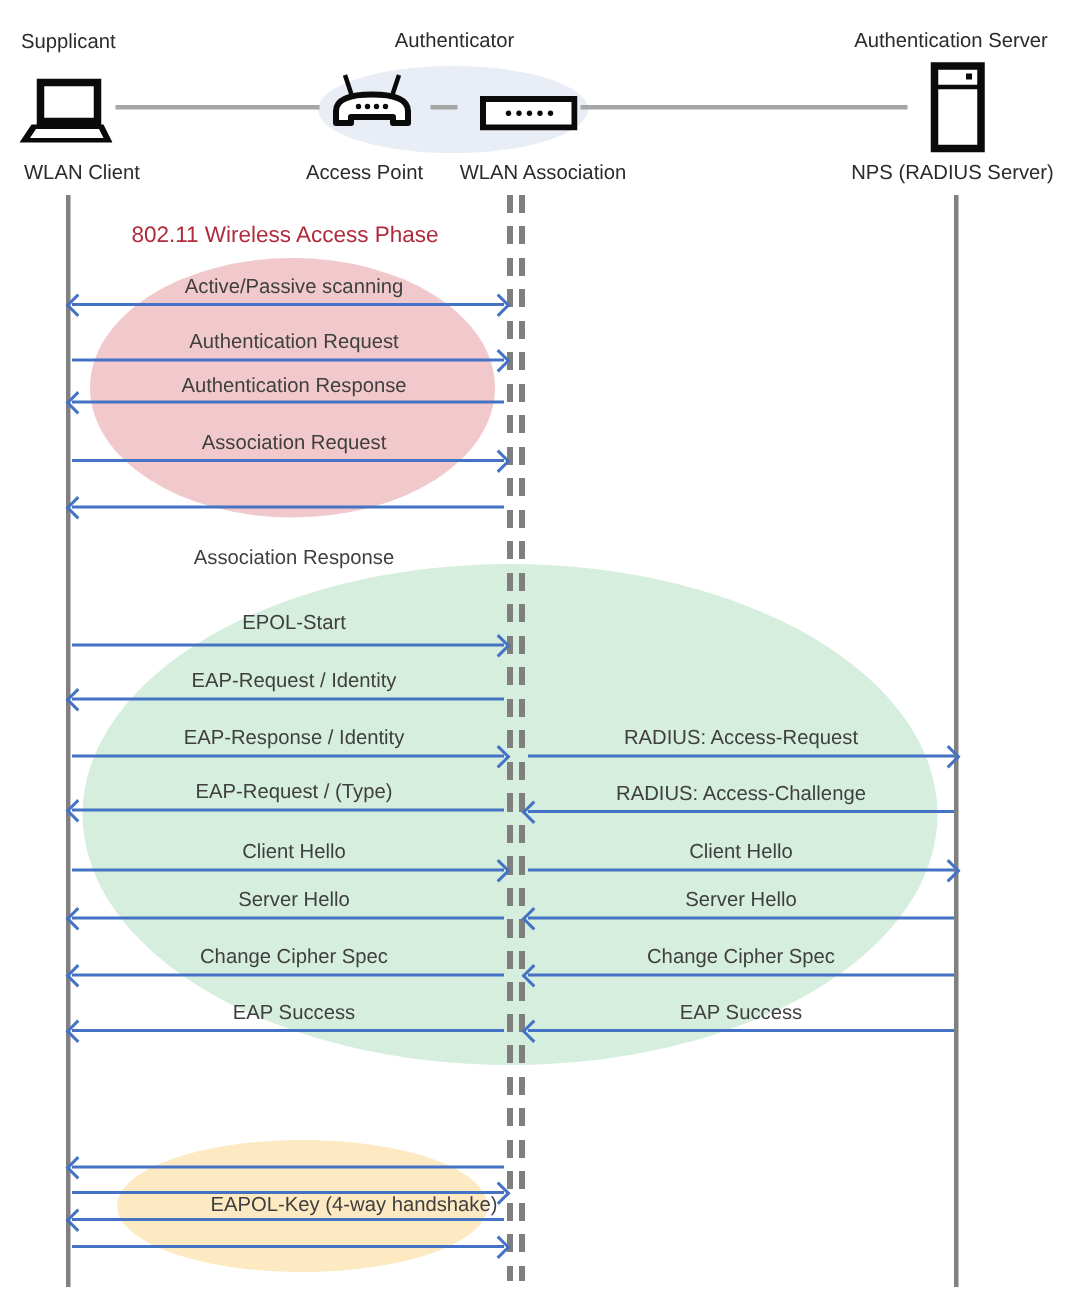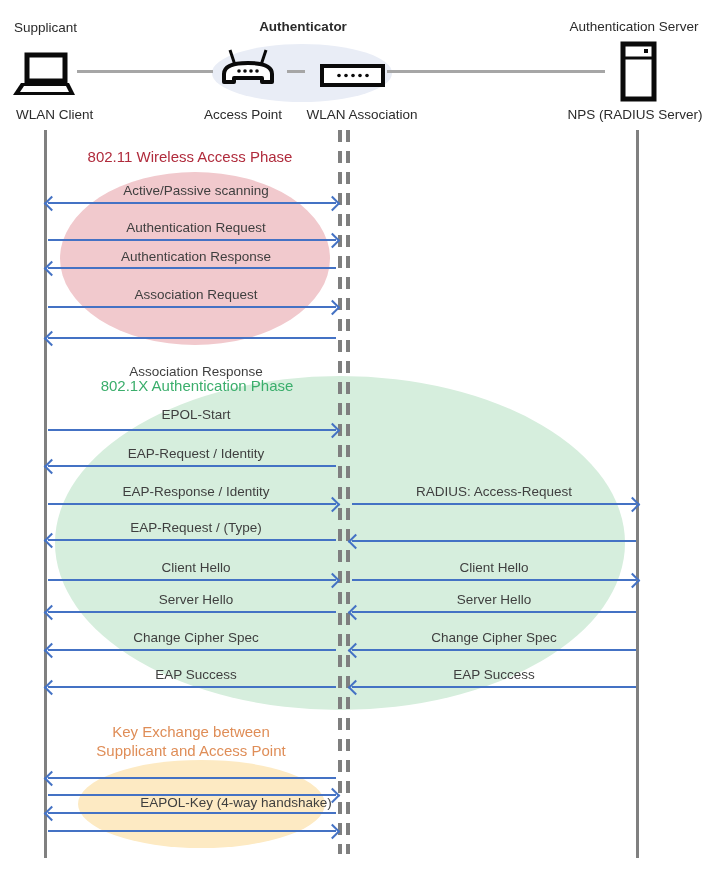--- a/index.html
+++ b/index.html
@@ -61,21 +61,21 @@
   svg { display:block; }
 </style>
 </head>
 <body>
 
 <div id="canvas">
 
   <div class="ellipse authbg"></div>
 
   <div class="role-label" style="left:14px; top:20px;">Supplicant</div>
-  <div class="role-label centered" style="left:303px; top:19px;font-weight:bold;">Authenticator</div>
+  <div class="role-label centered" style="left:303px; top:19px;">Authenticator</div>
   <div class="role-label centered" style="left:634px; top:19px;">Authentication Server</div>
 
   <div class="connector" style="left:77px; top:70px; width:136px;"></div>
   <div class="connector" style="left:287px; top:70px; width:18px;"></div>
   <div class="connector" style="left:387px; top:70px; width:218px;"></div>
 
   <div class="icon" style="left:11px; top:52px;">
     <svg width="64" height="46" viewBox="0 0 64 46">
       <rect x="16" y="3" width="38" height="26" fill="#fff" stroke="#0a0a0a" stroke-width="5"></rect>
       <path d="M10 31 L58 31 L64 43 L2 43 Z" fill="#0a0a0a"></path>
@@ -122,25 +122,20 @@
   <div class="lifeline" style="left:44px;"></div>
   <div class="lifeline-dashed" style="left:338px;"></div>
   <div class="lifeline-dashed" style="left:346px;"></div>
   <div class="lifeline" style="left:636px;"></div>
 
   <div class="ellipse pink"></div>
   <div class="ellipse green"></div>
   <div class="ellipse yellow"></div>
 
   <div class="phase-title red" style="left:190px; top:147px;">802.11 Wireless Access Phase</div>
-  <div class="phase-title greenT" style="left:197px; top:376px;">802.1X Authentication Phase</div>
-  <div class="phase-title orange" style="left:191px; top:722px;">
-    <div>Key Exchange between</div>
-    <div>Supplicant and Access Point</div>
-  </div>
 
   <div class="msg-label" style="left:196px; top:183px;text-align:right;">Active/Passive scanning</div>
   <div class="arrow" style="left:46px; top:202px; width:292px;">
     <span class="shaft"></span>
       <span class="head hl"></span>
       <span class="head hr"></span>
   </div>
 
   <div class="msg-label" style="left:196px; top:220px;">Authentication Request</div>
   <div class="arrow" style="left:46px; top:239px; width:292px;">
@@ -187,20 +182,21 @@
   <div class="arrow" style="left:350px; top:503px; width:288px;">
     <span class="shaft"></span>
       <span class="head hr"></span>
   </div>
 
   <div class="msg-label" style="left:196px; top:520px;">EAP-Request / (Type)</div>
   <div class="arrow" style="left:46px; top:539px; width:292px;">
     <span class="shaft"></span>
       <span class="head hl"></span>
   </div>
+  <div class="msg-label" style="left:494px; top:521px;">RADIUS: Access-Challenge</div>
   <div class="arrow" style="left:350px; top:540px; width:288px;">
     <span class="shaft"></span>
       <span class="head hl"></span>
   </div>
 
   <div class="msg-label" style="left:196px; top:560px;">Client Hello</div>
   <div class="arrow" style="left:46px; top:579px; width:292px;">
     <span class="shaft"></span>
       <span class="head hr"></span>
   </div>

